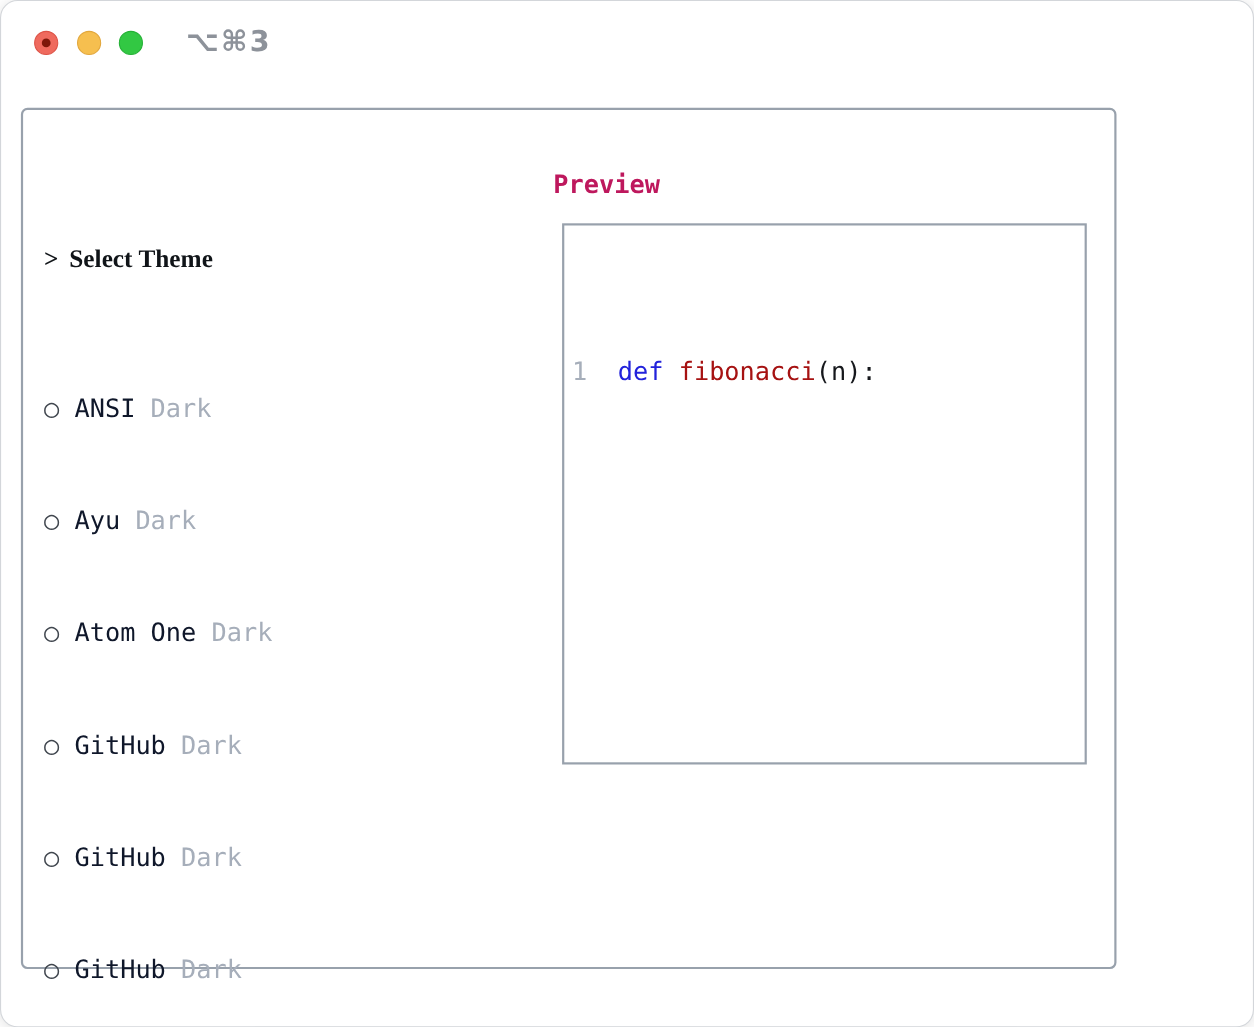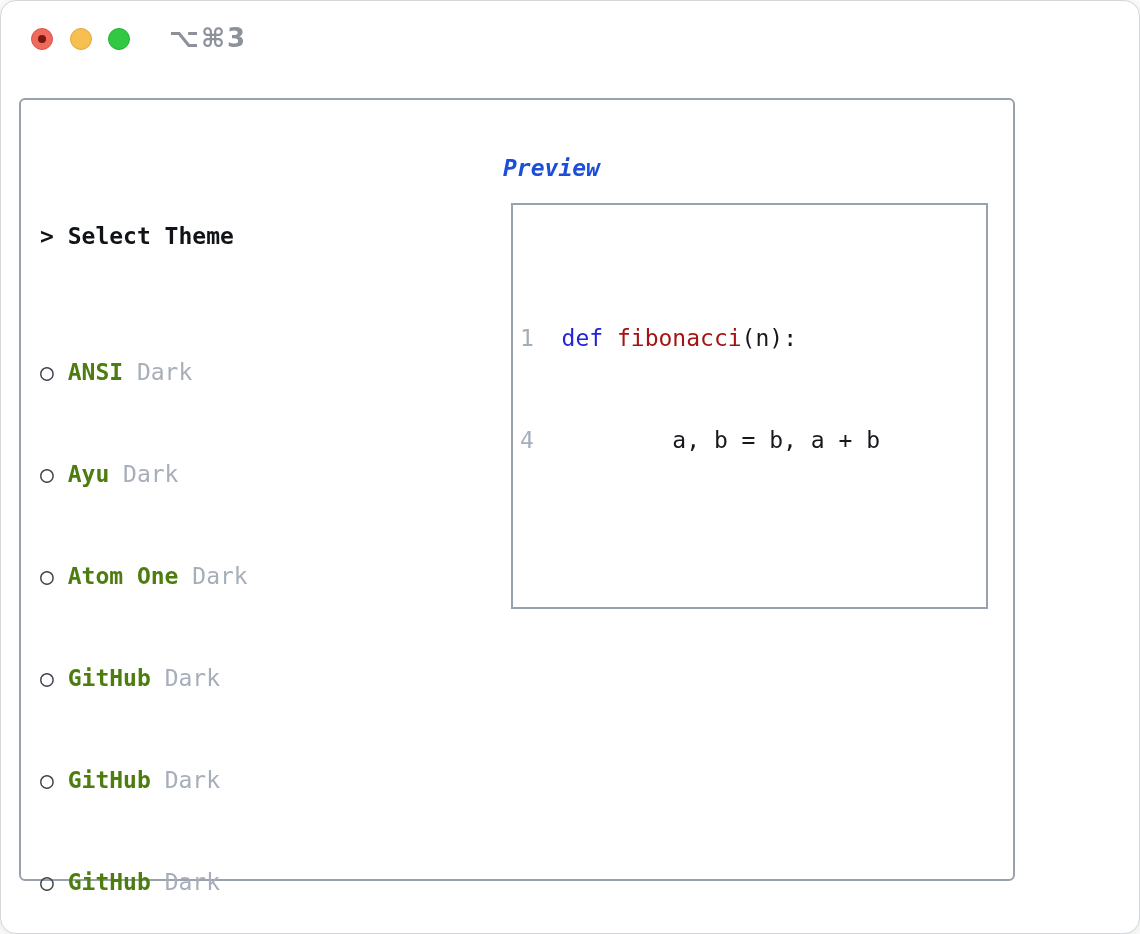--- a/index.html
+++ b/index.html
@@ -33,29 +33,29 @@
     border:2px solid #98a1ac; border-radius:6px; background:#fff;
   }
 
   
   .grid { font-size:23px; line-height:34px; white-space:pre; }
   .row  { height:34px; }
 
   
   .list { position:absolute; left:19px; top:51px; }
   .caret, .bullet { display:inline-block; width:2ch; }
-  .hdr  { font-weight:bold; color:#101418; }
+  .hdr  { font-weight:bold; color:#101418;font-family:Liberation Serif, serif; }
   .item .bullet { color:#41474f; }
-  .item .name   { color:#4d7c0f;font-weight:bold; }
+  .item .name   { color:#0f172a; }
   .item .tag    { color:#a6aeba; margin-left:1ch;text-align:center; }
 
   
-  .preview-title { position:absolute; left:482px; top:51px; font-weight:bold; color:#1d4ed8;font-style:italic; }
+  .preview-title { position:absolute; left:482px; top:51px; font-weight:bold; color:#be185d; }
   .pbox {
-    position:absolute; left:490px; top:103px; width:477px; height:406px;
+    position:absolute; left:490px; top:103px; width:477px; height:492px;
     border:2px solid #98a1ac; background:#fff;
   }
   .pcode { position:absolute; left:7px; top:48px; }
   .ln  { color:#a6aeba; }
   .kw  { color:#2222db; }
   .fn  { color:#a61212; }
   .pl  { color:#16181c; }
 </style>
 </head>
 <body>
@@ -97,21 +97,20 @@
 
       
       
     </div>
 
     <div class="preview-title grid">Preview</div>
 
     <div class="pbox">
       <div class="pcode grid">
         <div class="row pl"><span class="ln">1</span><span>  </span><span class="kw">def</span><span> </span><span class="fn">fibonacci</span><span>(n):</span></div>
-        <div class="row pl"><span class="ln">4</span><span>  </span><span>        a, b = b, a + b</span></div>
 
         <div class="row"></div>
 
         
         
         
       </div>
     </div>
 
   </div>

